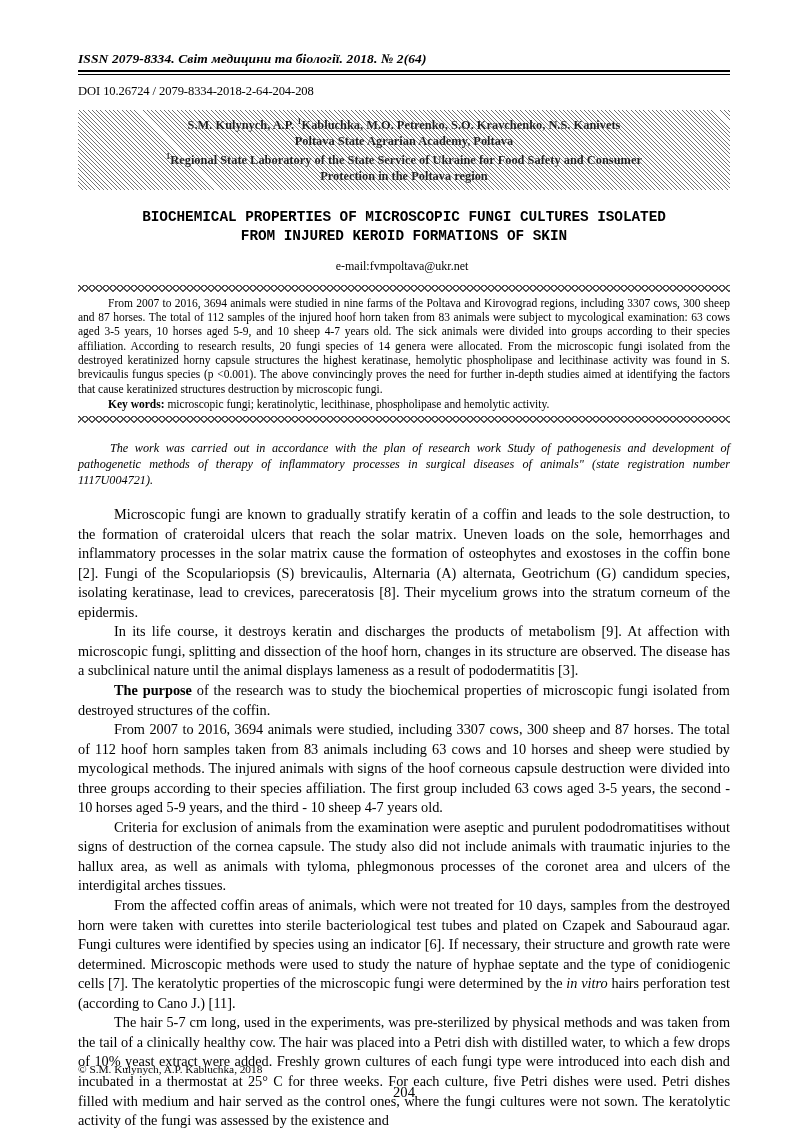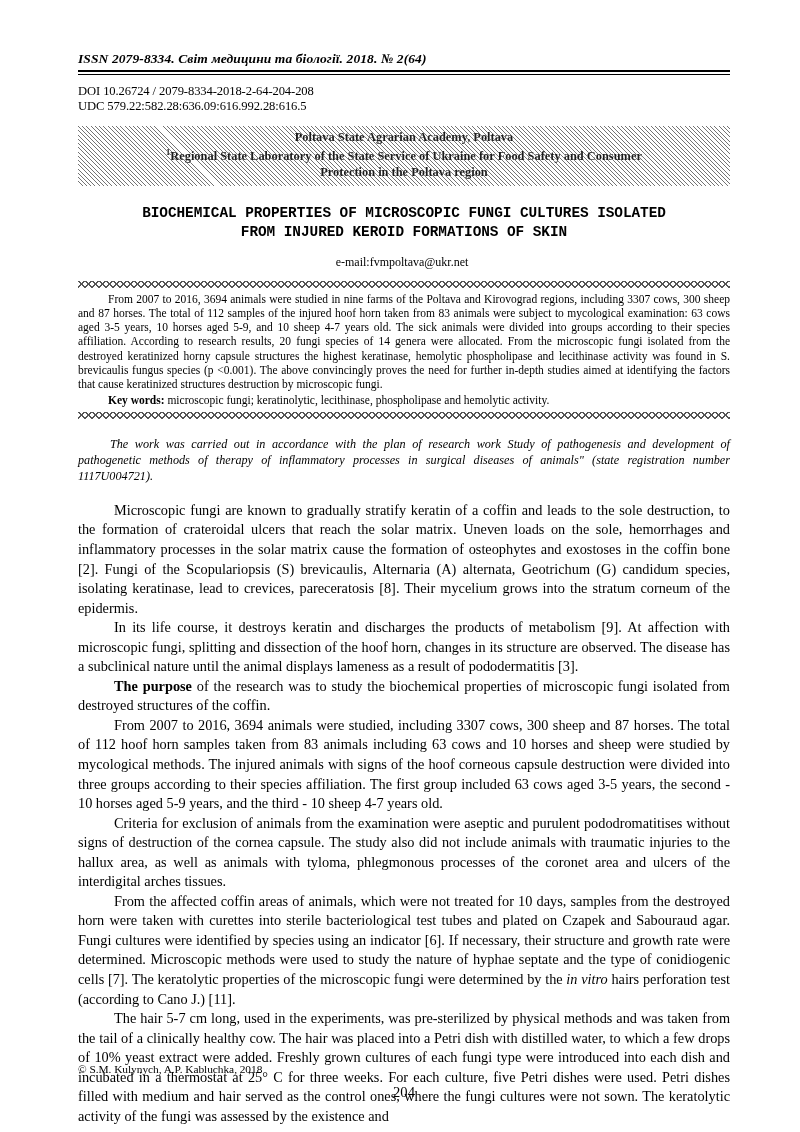--- a/index.html
+++ b/index.html
@@ -155,23 +155,23 @@
 </style>
 </head>
 <body>
 
 <div class="page">
 
   <div class="running-head">ISSN 2079-8334. Світ медицини та біології. 2018. № 2(64)</div>
   <div class="rule-double"></div>
 
   <div class="idline">DOI 10.26724 / 2079-8334-2018-2-64-204-208</div>
-  <div class="idline">UDC 579.22:582.28:636.09:616.992.28:616.5</div>
 
   <div class="authors-block">
+    <div class="ln"><span>S.M. Kulynych, A.P. </span><sup>1</sup><span>Kabluchka, M.O. Petrenko, S.O. Kravchenko, N.S. Kanivets</span></div>
     <div class="ln">Poltava State Agrarian Academy, Poltava</div>
     <div class="ln"><sup>1</sup><span>Regional State Laboratory of the State Service of Ukraine for Food Safety and Consumer</span></div>
     <div class="ln">Protection in the Poltava region</div>
   </div>
 
   <div class="title">
     <div>BIOCHEMICAL PROPERTIES OF MICROSCOPIC FUNGI CULTURES ISOLATED</div>
     <div>FROM INJURED KEROID FORMATIONS OF SKIN</div>
   </div>
 

